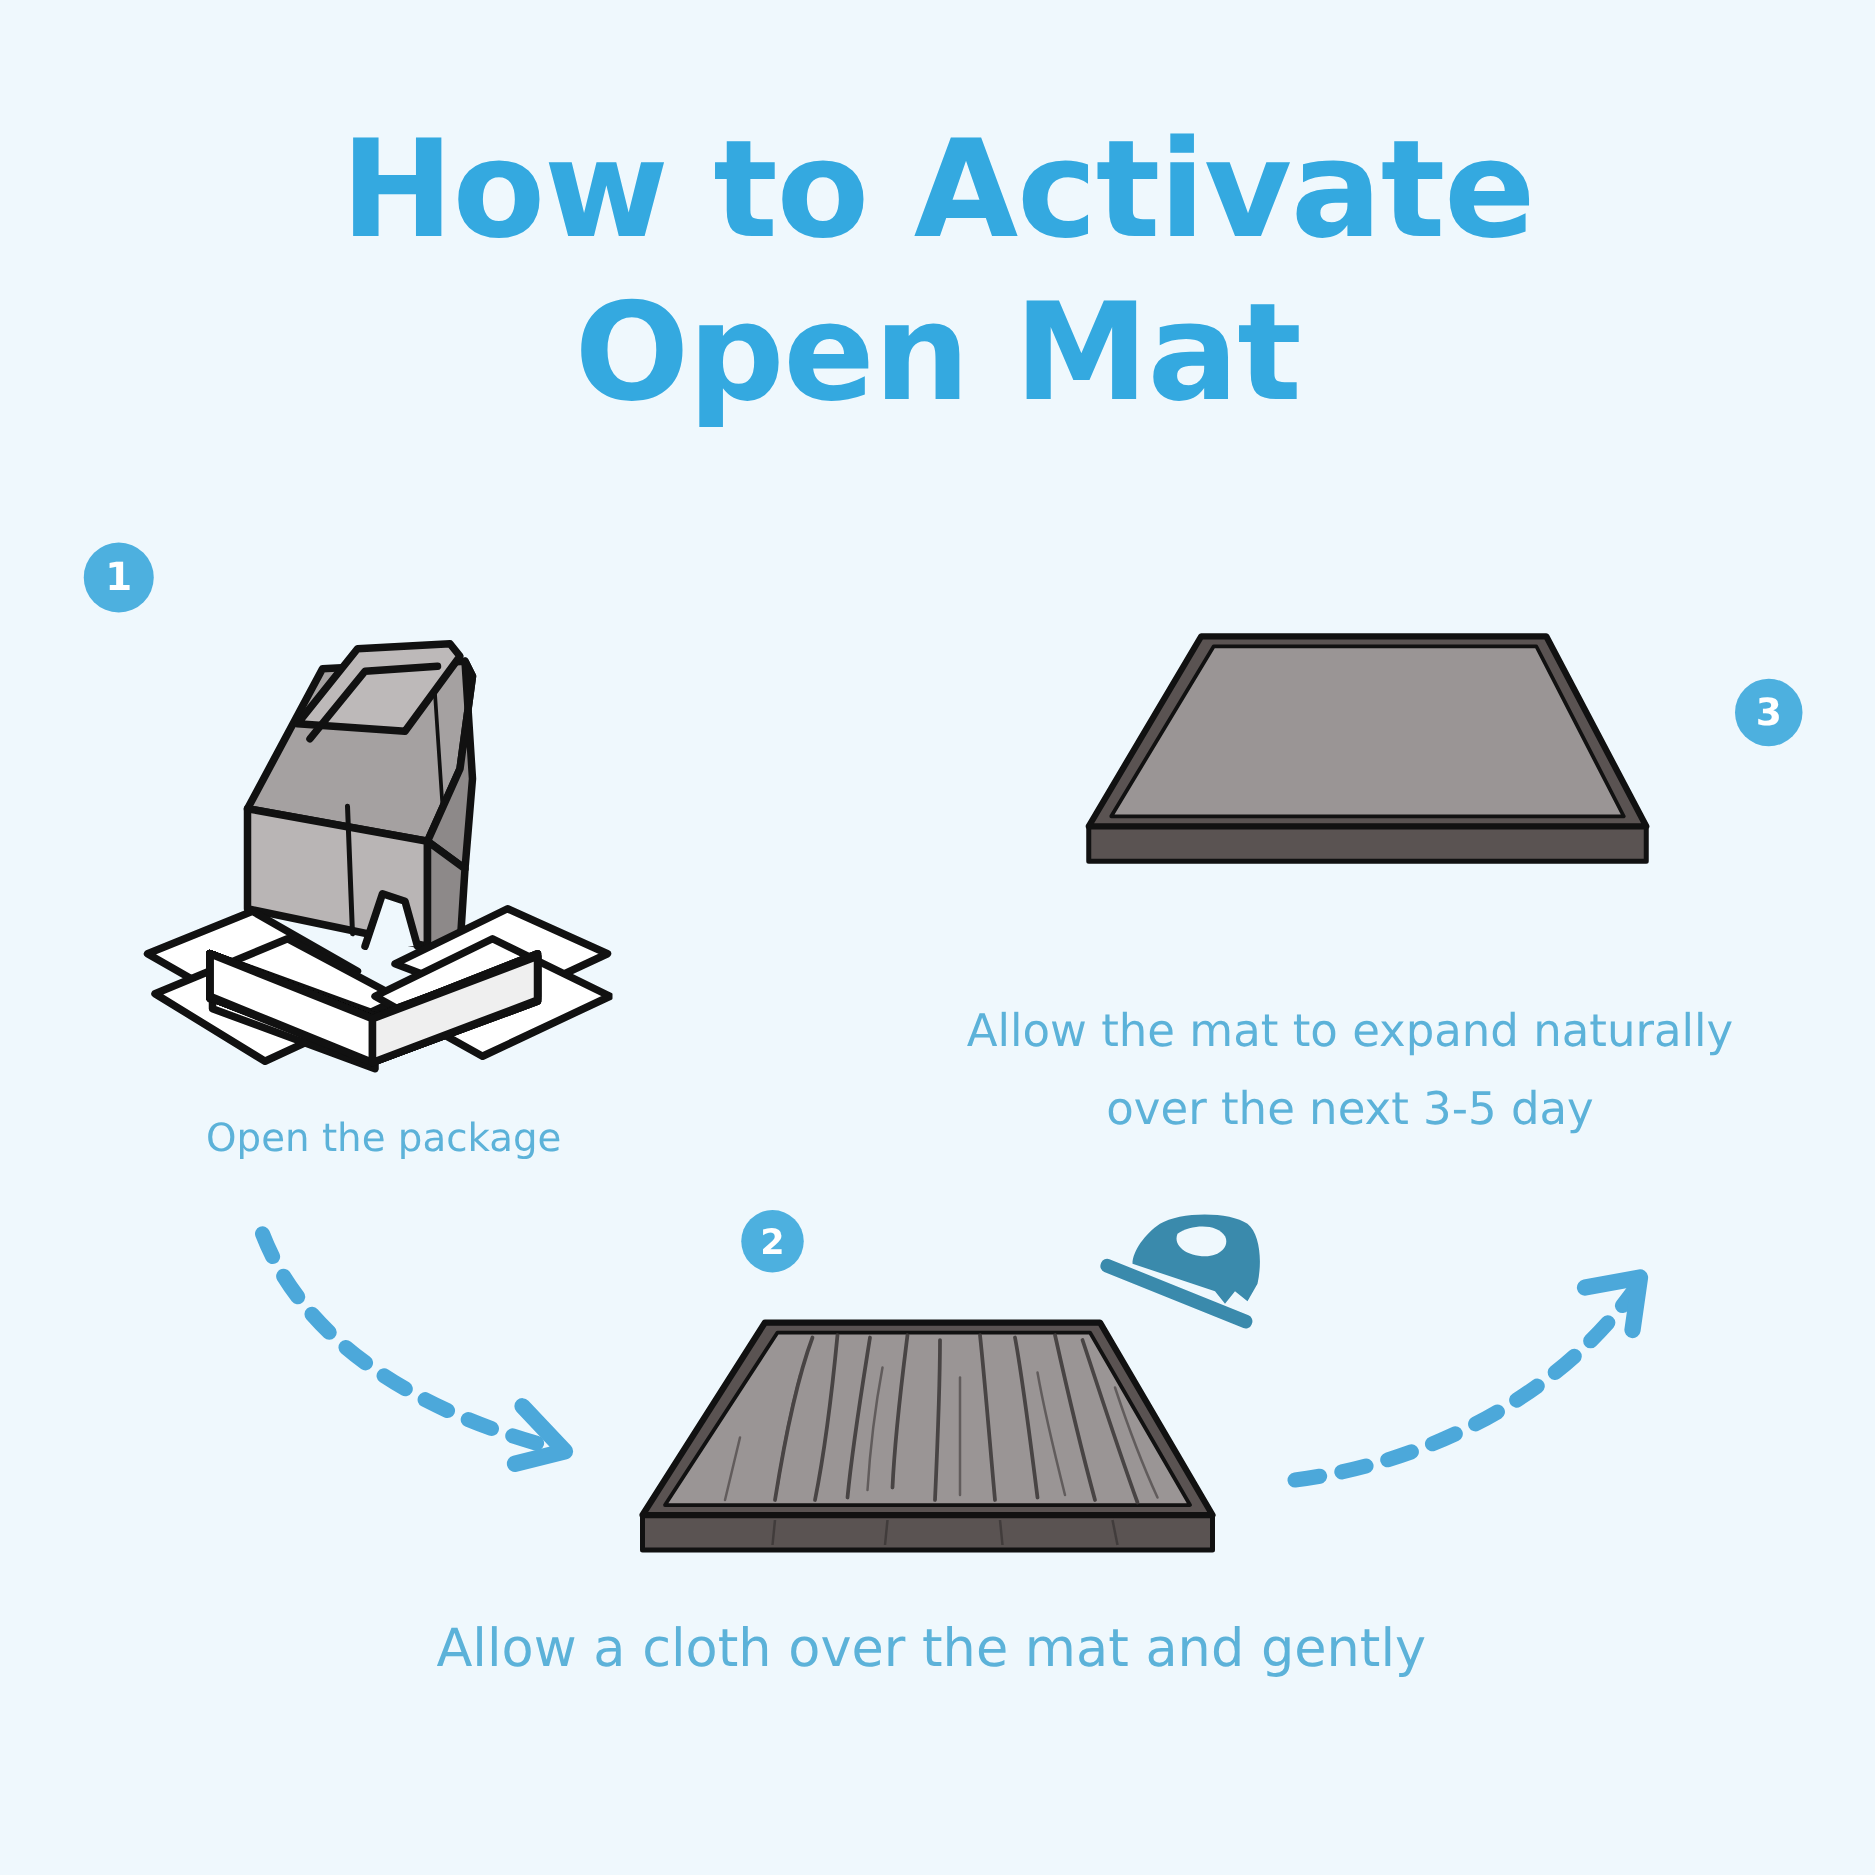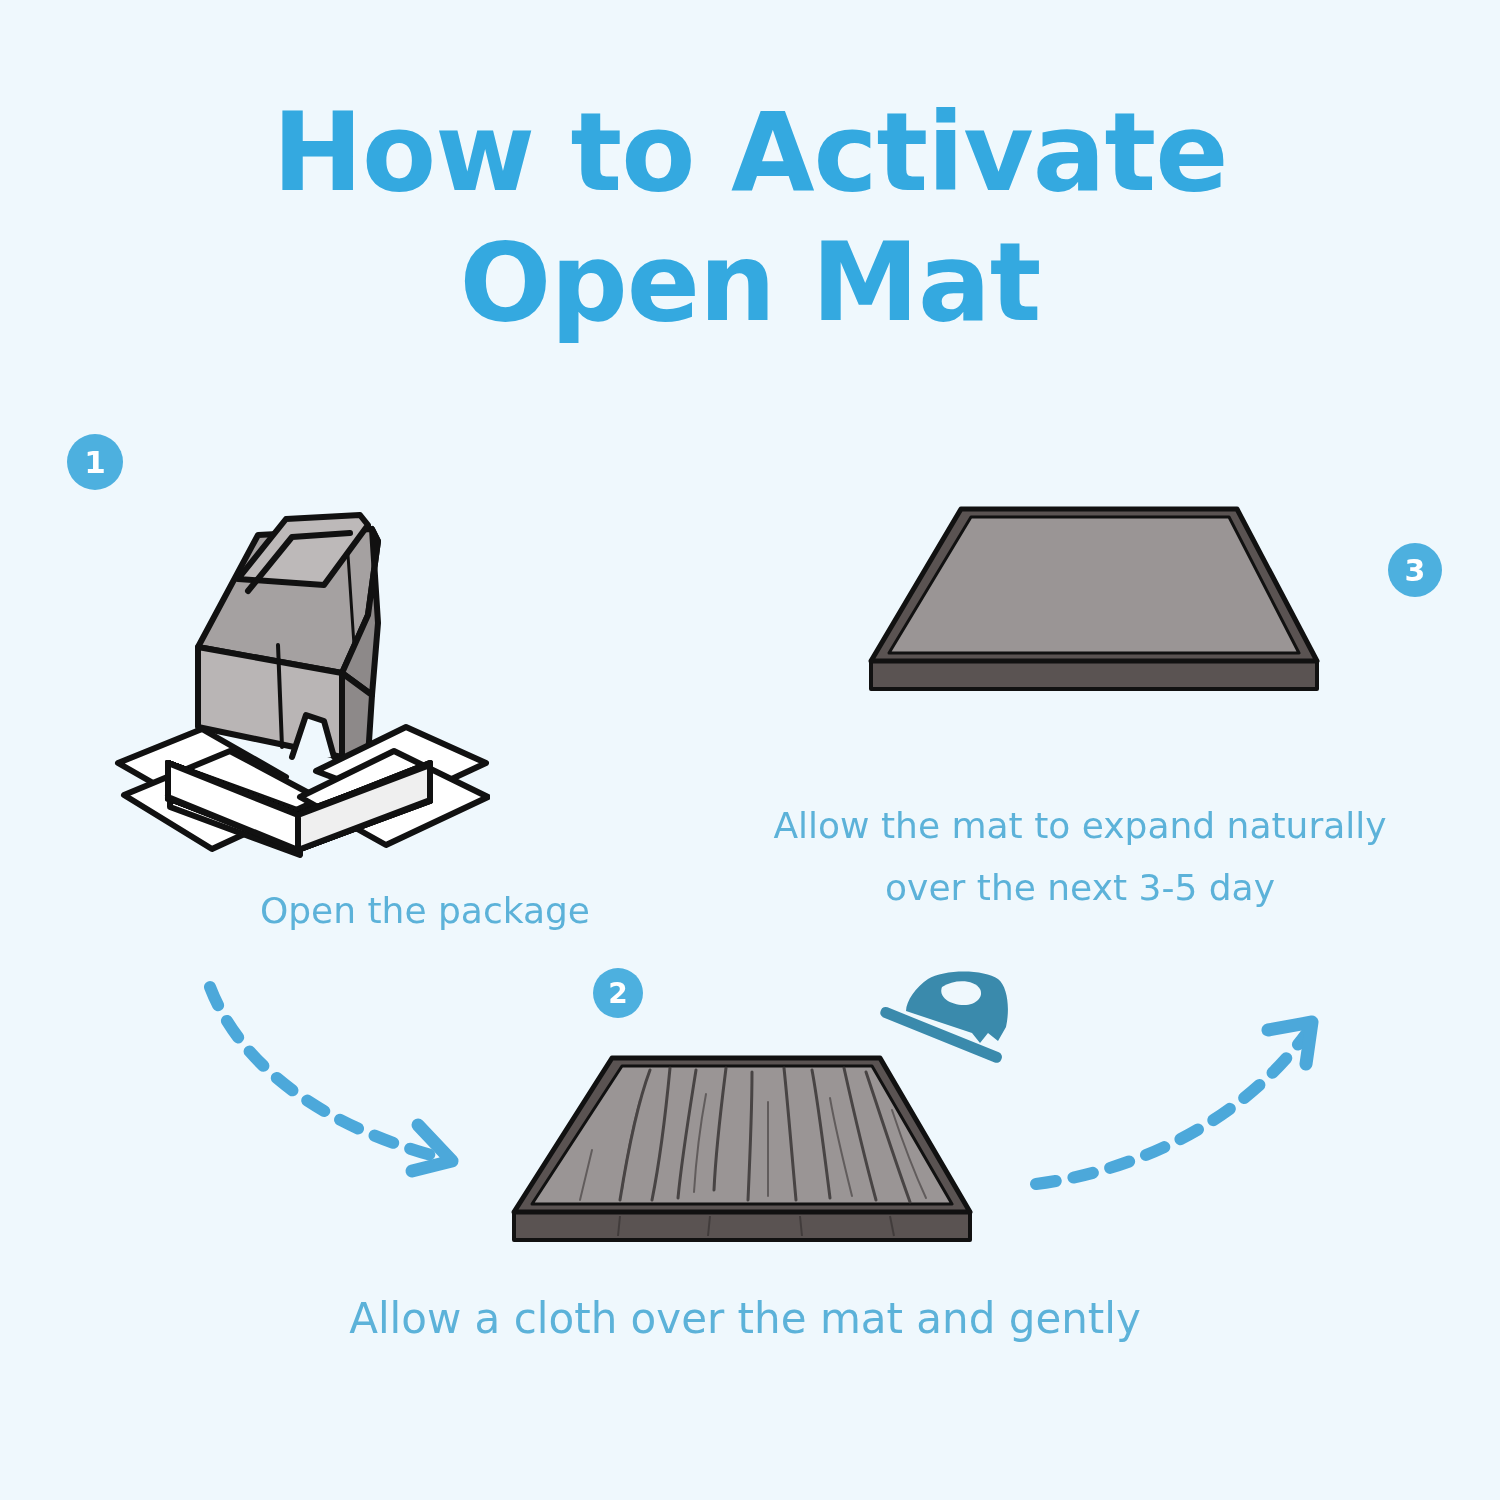--- a/index.html
+++ b/index.html
@@ -60,25 +60,24 @@
     position: absolute;
     color: #5cb2d9;
     font-family: "DejaVu Sans", sans-serif;
     font-weight: normal;
     font-size: 40px;
     line-height: 62px;
     text-align: center;
     white-space: nowrap;
   }
   #caption-1 {
-    left: 0px;
+    left: 12px;
     top: 880px;
     width: 590px;
-    font-size: 36px;
-    text-align: right;
+    font-size: 31px;
   }
   #caption-3 {
     left: 660px;
     top: 748px;
     width: 840px;
     font-size: 36px;
     margin-top: 47px;
   }
   #caption-2 {
     left: 180px;

